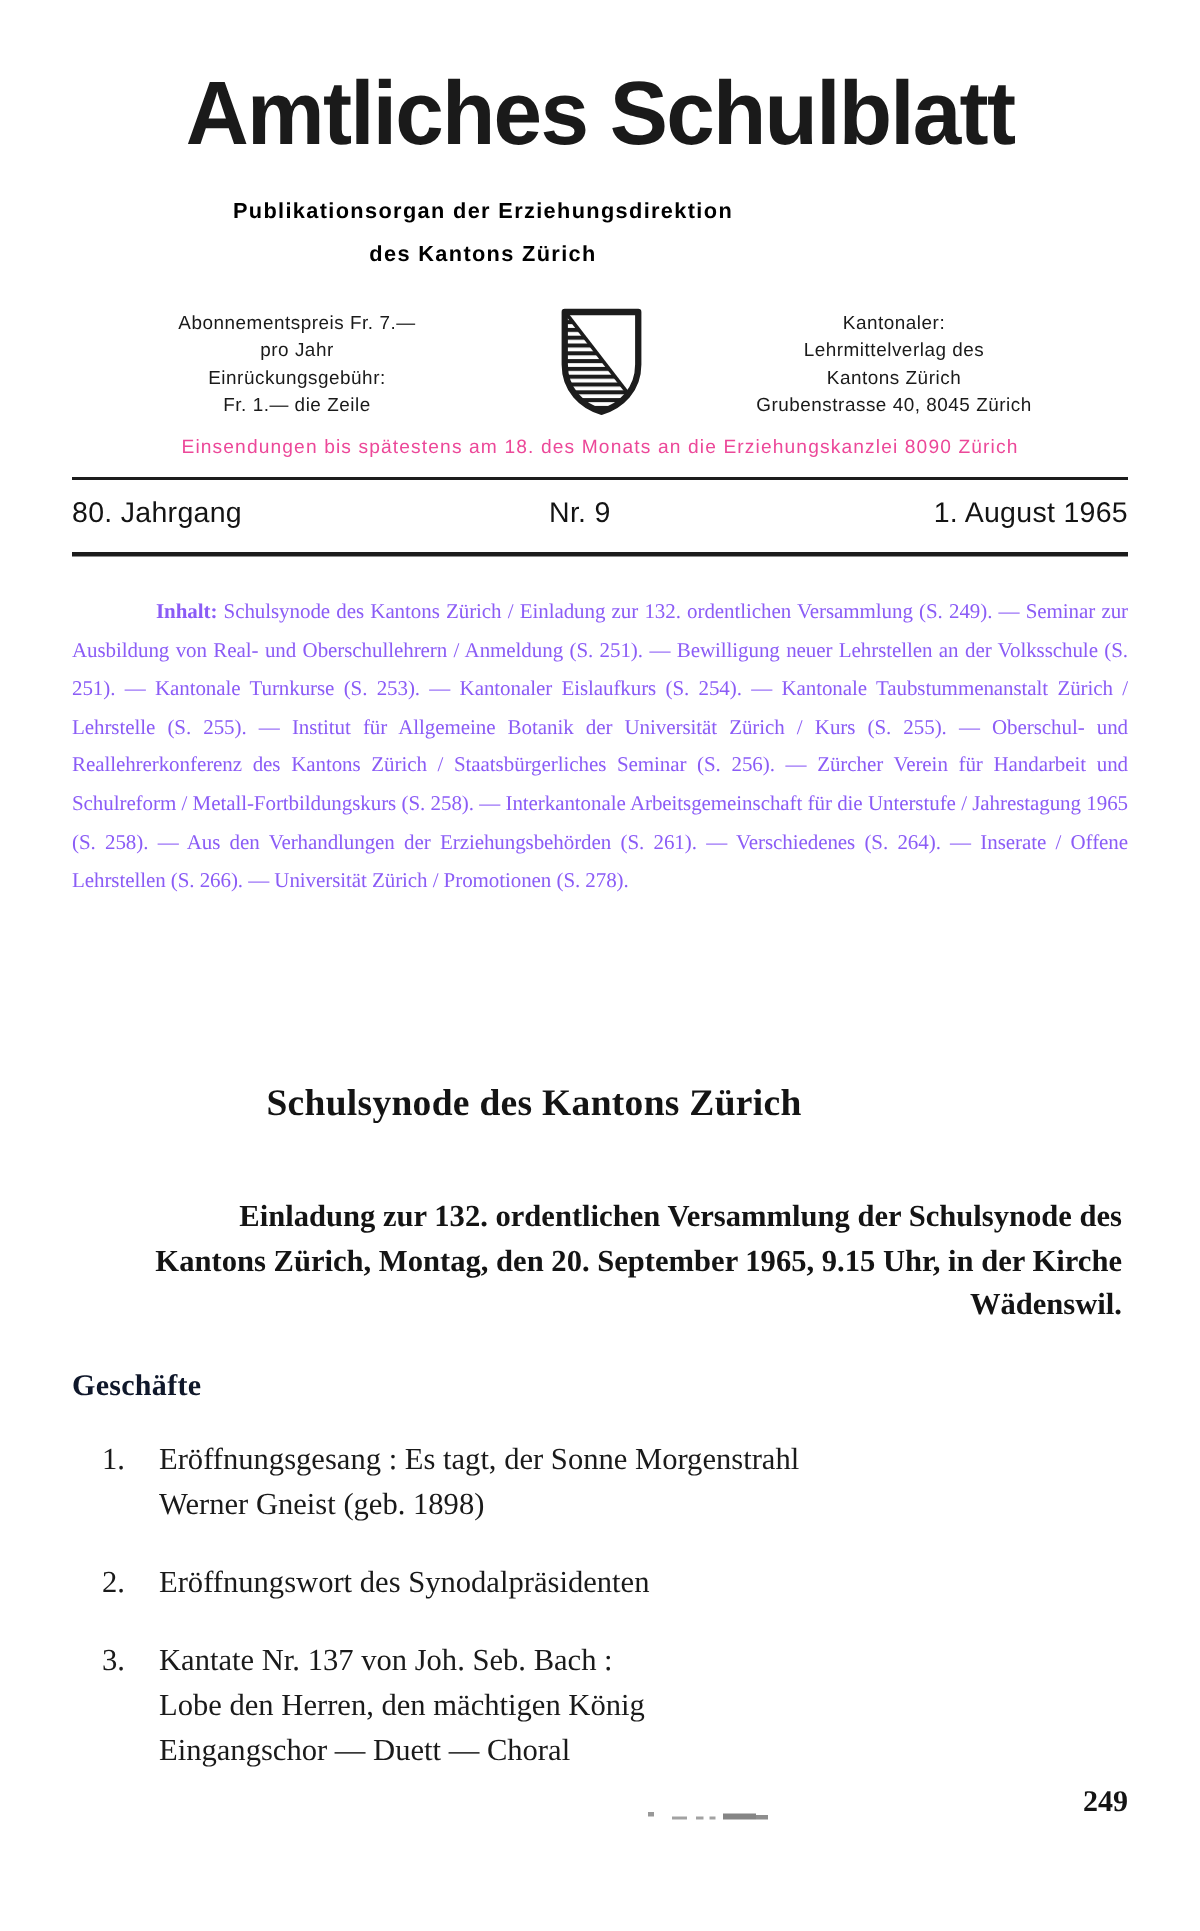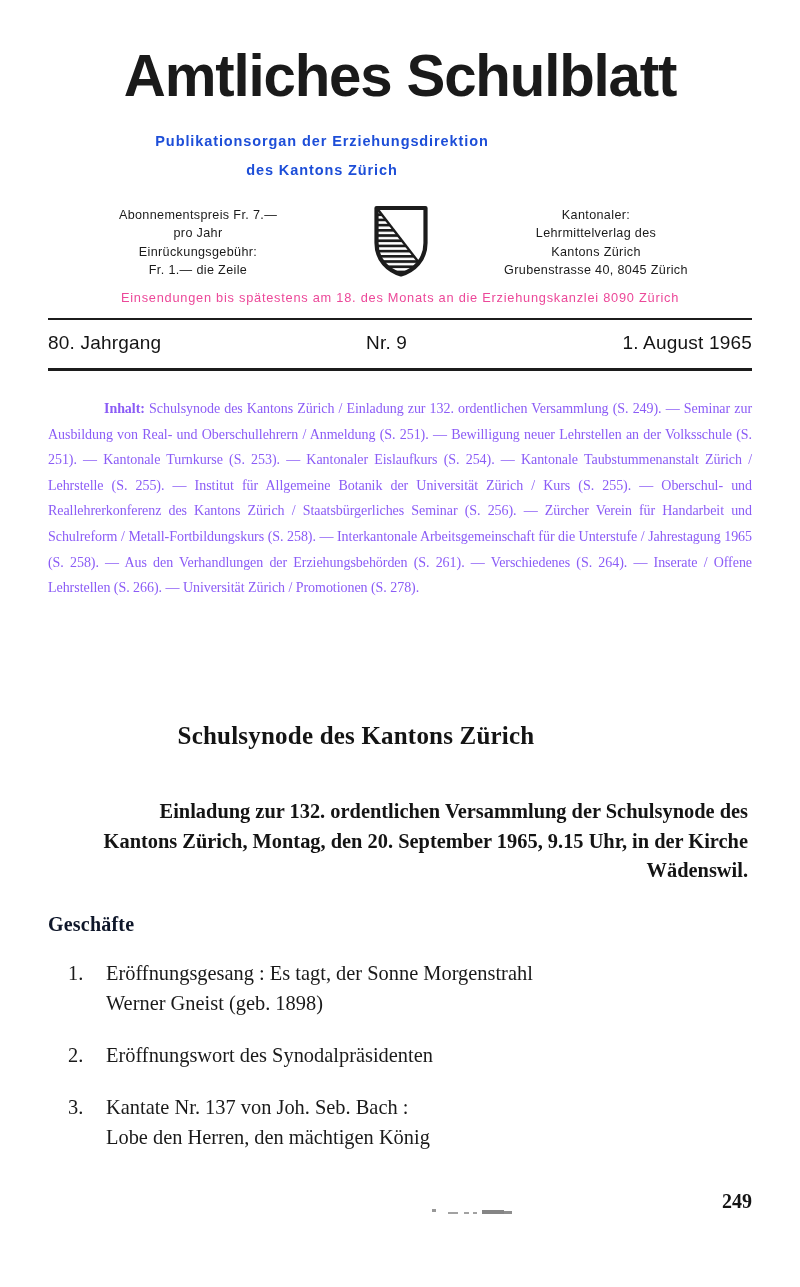--- a/index.html
+++ b/index.html
@@ -39,21 +39,21 @@
   }
   .masthead-sub {
     position: absolute;
     left: 0;
     width: 644px;
     text-align: center;
     font-family: "Liberation Sans", "DejaVu Sans", sans-serif;
     font-weight: bold;
     font-size: 14.5px;
     letter-spacing: 0.9px;
-    color: #1d4ed8;
+    color: #000000;
     white-space: nowrap;
   }
   .masthead-sub.l1 { top: 133px; }
   .masthead-sub.l2 { top: 162px; }
 
   
   .info-row {
     position: absolute;
     left: 48px; top: 200px;
     width: 704px;
@@ -286,20 +286,21 @@
 
     <div class="agenda-item">
       <span class="agenda-num">2.</span>
       <span class="agenda-line">Eröffnungswort des Synodalpräsidenten</span>
     </div>
 
     <div class="agenda-item">
       <span class="agenda-num">3.</span>
       <span class="agenda-line">Kantate Nr. 137 von Joh. Seb. Bach :</span>
       <span class="agenda-line">Lobe den Herren, den mächtigen König</span>
+      <span class="agenda-line">Eingangschor — Duett — Choral</span>
     </div>
 
   </div>
 
   <div class="scan-artifact">
     <svg width="120" height="9" viewBox="0 0 120 9" xmlns="http://www.w3.org/2000/svg">
       <rect x="2" y="1" width="4" height="3" fill="#5a5a5a"></rect>
       <rect x="18" y="4" width="10" height="2" fill="#6a6a6a"></rect>
       <rect x="34" y="4" width="5" height="2" fill="#6a6a6a"></rect>
       <rect x="43" y="4" width="4" height="2" fill="#6a6a6a"></rect>

